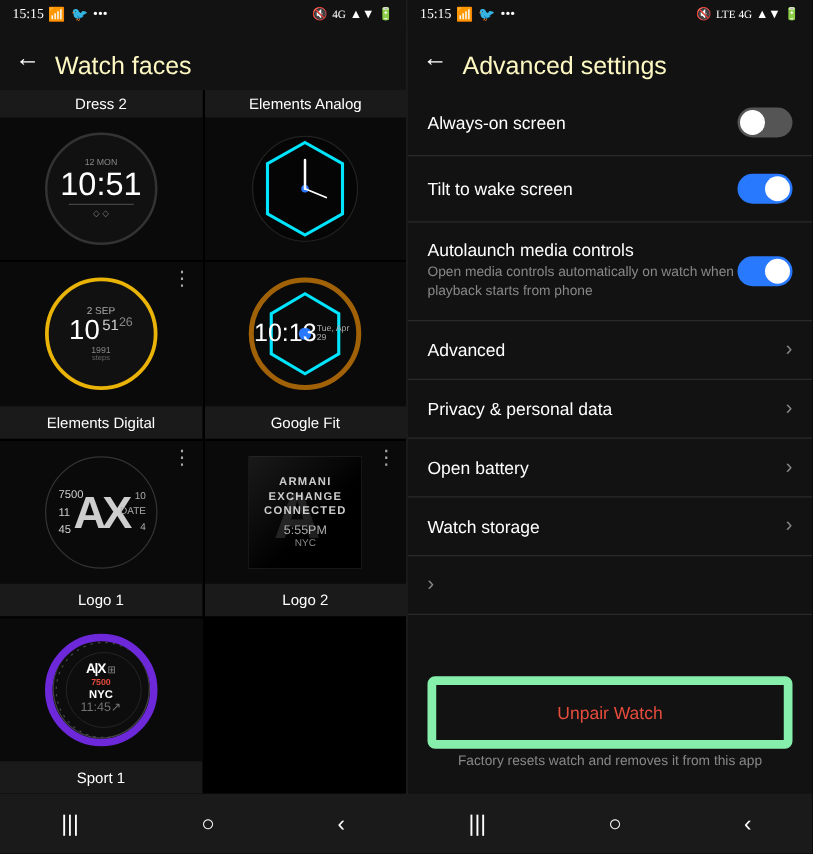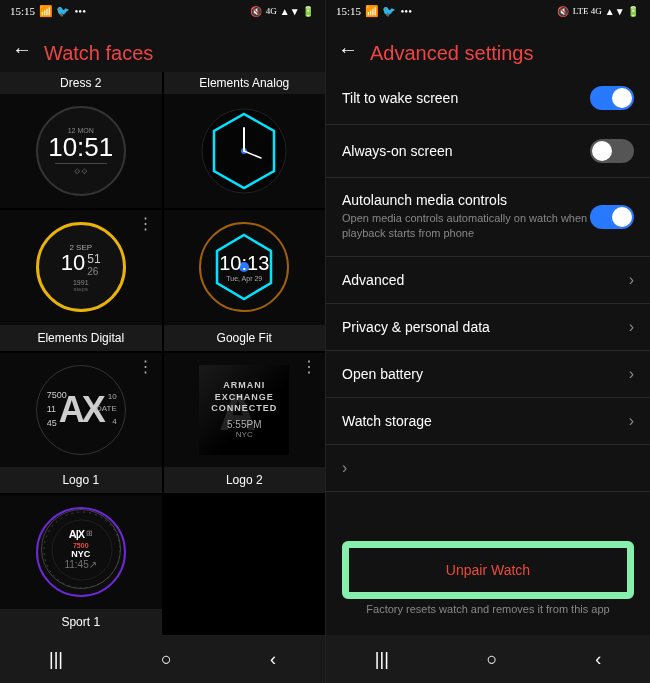--- a/index.html
+++ b/index.html
@@ -57,21 +57,21 @@
       padding: 0 12px;
       gap: 12px;
       flex-shrink: 0;
     }
     .back-arrow {
       color: #fff;
       font-size: 20px;
       cursor: pointer;
     }
     .header-title {
-      color: #ef4444;
+      color: #fef9c3;
       font-size: 20px;
       font-weight: 500;
       margin-top: 12px;
     }
 
     
     .watchface-grid {
       flex: 1;
       display: grid;
       grid-template-columns: 1fr 1fr;
@@ -137,23 +137,22 @@
     }
     .wf-ed-date { font-size: 8px; color: #aaa; }
     .wf-ed-time { font-size: 22px; font-weight: 300; line-height: 1; }
     .wf-ed-year { font-size: 7px; color: #888; margin-top: 2px; }
 
     .wf-googlefit {
       width: 90px;
       height: 90px;
       border-radius: 50%;
       background: #0a0a0a;
-      border: 2px solid #a16207;
-      display: flex;
-      flex-direction: column;
+      border: 4px solid #a16207;
+      display: flex;
       align-items: center;
       justify-content: center;
       color: #fff;
       position: relative;
     }
     .wf-gf-hex {
       position: absolute;
       top: 50%;
       left: 50%;
       transform: translate(-50%, -50%);
@@ -213,23 +212,23 @@
       line-height: 1.3;
     }
     .wf-logo2-time { font-size: 10px; color: #aaa; margin-top: 4px; }
     .wf-logo2-city { font-size: 8px; color: #888; }
 
     .wf-sport1 {
       width: 90px;
       height: 90px;
       border-radius: 50%;
       background: #0d0d0d;
-      border: 2px solid #6d28d9;
-      display: flex;
-      align-items: flex-start;
+      border: 6px solid #6d28d9;
+      display: flex;
+      align-items: flex-end;
       justify-content: center;
       color: #fff;
       position: relative;
       overflow: hidden;
     }
     .wf-sport1-inner {
       width: 80px;
       height: 80px;
       border-radius: 50%;
       border: 1px solid #444;
@@ -381,21 +380,21 @@
       </div>
     </div>
 
     <div class="watchface-item">
       <div class="watchface-img-area">
         <span class="more-dots">⋮</span>
         <div class="wf-elements-digital">
           <div class="wf-ed-date">2 SEP</div>
           <div style="display:flex;align-items:flex-start;">
             <span class="wf-ed-time">10</span>
-            <div style="display:flex;flex-direction:column;margin-left:2px;">
+            <div style="display:flex;margin-left:2px;">
               <span style="font-size:12px;color:#ccc;">51</span>
               <span style="font-size:10px;color:#888;">26</span>
             </div>
           </div>
           <div class="wf-ed-year">1991</div>
           <div style="font-size:6px;color:#666;">steps</div>
         </div>
       </div>
       <div class="watchface-name">Elements Digital</div>
     </div>
@@ -501,32 +500,32 @@
 
   <div class="header">
     <span class="back-arrow">←</span>
     <span class="header-title">Advanced settings</span>
   </div>
 
   <div class="settings-list">
 
     <div class="settings-item">
       <div class="settings-item-text">
+        <div class="settings-item-title">Always-on screen</div>
+      </div>
+      <div class="toggle off">
+        <div class="toggle-knob"></div>
+      </div>
+    </div>
+
+    <div class="settings-item">
+      <div class="settings-item-text">
         <div class="settings-item-title">Tilt to wake screen</div>
       </div>
       <div class="toggle on">
-        <div class="toggle-knob"></div>
-      </div>
-    </div>
-
-    <div class="settings-item">
-      <div class="settings-item-text">
-        <div class="settings-item-title">Always-on screen</div>
-      </div>
-      <div class="toggle off">
         <div class="toggle-knob"></div>
       </div>
     </div>
 
     <div class="settings-item">
       <div class="settings-item-text">
         <div class="settings-item-title">Autolaunch media controls</div>
         <div class="settings-item-desc">Open media controls automatically on watch when playback starts from phone</div>
       </div>
       <div class="toggle on">

